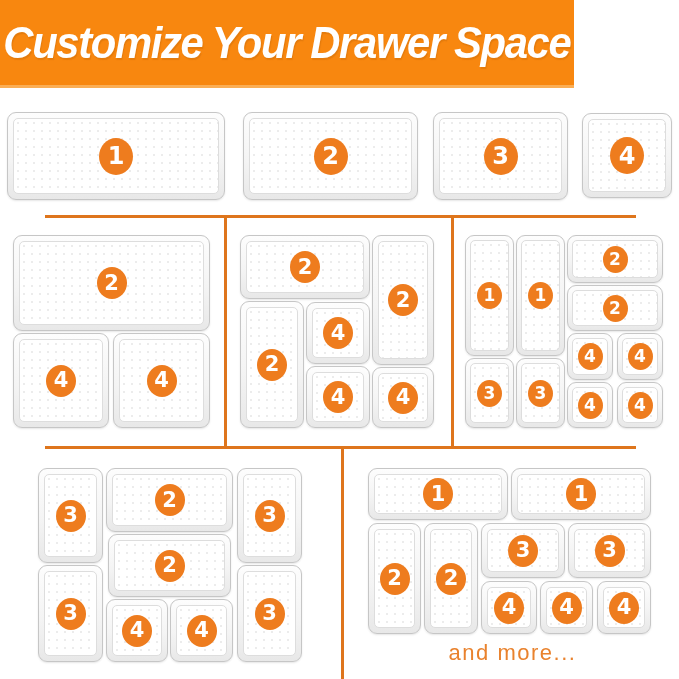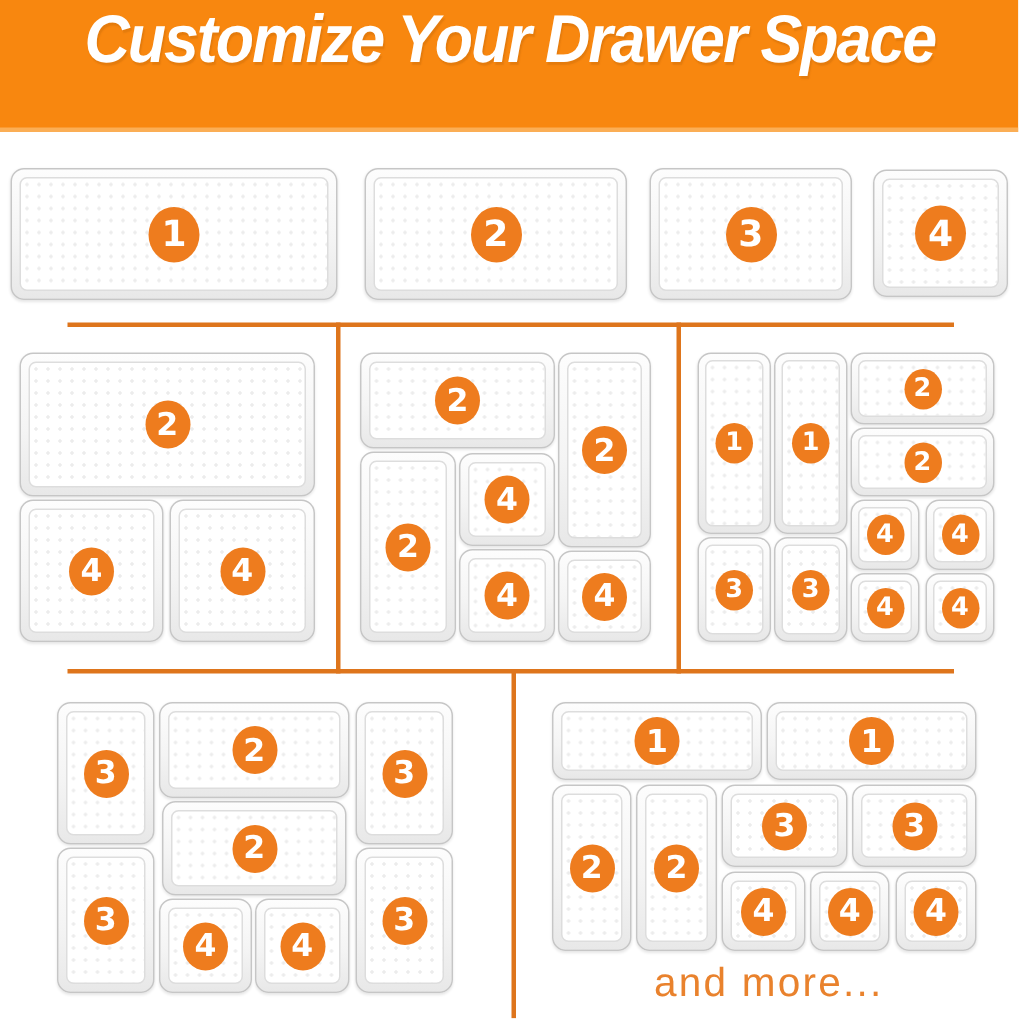--- a/index.html
+++ b/index.html
@@ -7,24 +7,24 @@
     --badge:#EE7C1E;
     --divider:#DE751C;
     --more_text:#E9822D;
   }
   html,body{margin:0;padding:0;background:#fff;}
   #page{
     position:relative;width:679px;height:679px;background:#ffffff;
     overflow:hidden;font-family:"Liberation Sans",sans-serif;
   }
   .banner{
-    position:absolute;left:0;top:0;width:679px;height:85px;
+    position:absolute;left:0;top:0;width:574px;height:85px;
     background:var(--banner_bg,#F8870F);
     border-bottom:3px solid #FBAE55;
-    display:flex;align-items:flex-start;justify-content:center;
+    display:flex;align-items:center;justify-content:center;
   }
   .banner-title{
     margin:0;color:#ffffff;font-weight:bold;font-style:italic;
     font-size:45px;letter-spacing:-1.5px;white-space:nowrap;
     transform:scaleX(0.93);
     text-shadow:1px 2px 1px rgba(140,70,0,0.18);
     font-family:"Liberation Sans",sans-serif;
   }
   .tray{
     position:absolute;box-sizing:border-box;border-radius:9px;
@@ -45,21 +45,21 @@
     background:var(--badge,#EE7C1E);color:#ffffff;
     display:flex;align-items:center;justify-content:center;
     font-weight:bold;font-size:21px;line-height:1;
     font-family:"DejaVu Sans",sans-serif;
   }
   .big .badge{width:34px;height:37px;font-size:24px;}
   .sm .badge{width:25px;height:27px;font-size:17px;}
   .hline,.vline{position:absolute;background:var(--divider,#DE751C);}
   .more-text{
     position:absolute;left:405px;top:640px;width:215px;text-align:center;
-    color:var(--more_text,#E9822D);font-size:27px;letter-spacing:1.5px;
+    color:var(--more_text,#E9822D);font-size:22px;letter-spacing:1.5px;
     font-family:"Liberation Sans",sans-serif;
   }
 </style>
 </head>
 <body>
 
 <div id="page">
 
   <div class="banner">
     <h1 class="banner-title">Customize Your Drawer Space</h1>

